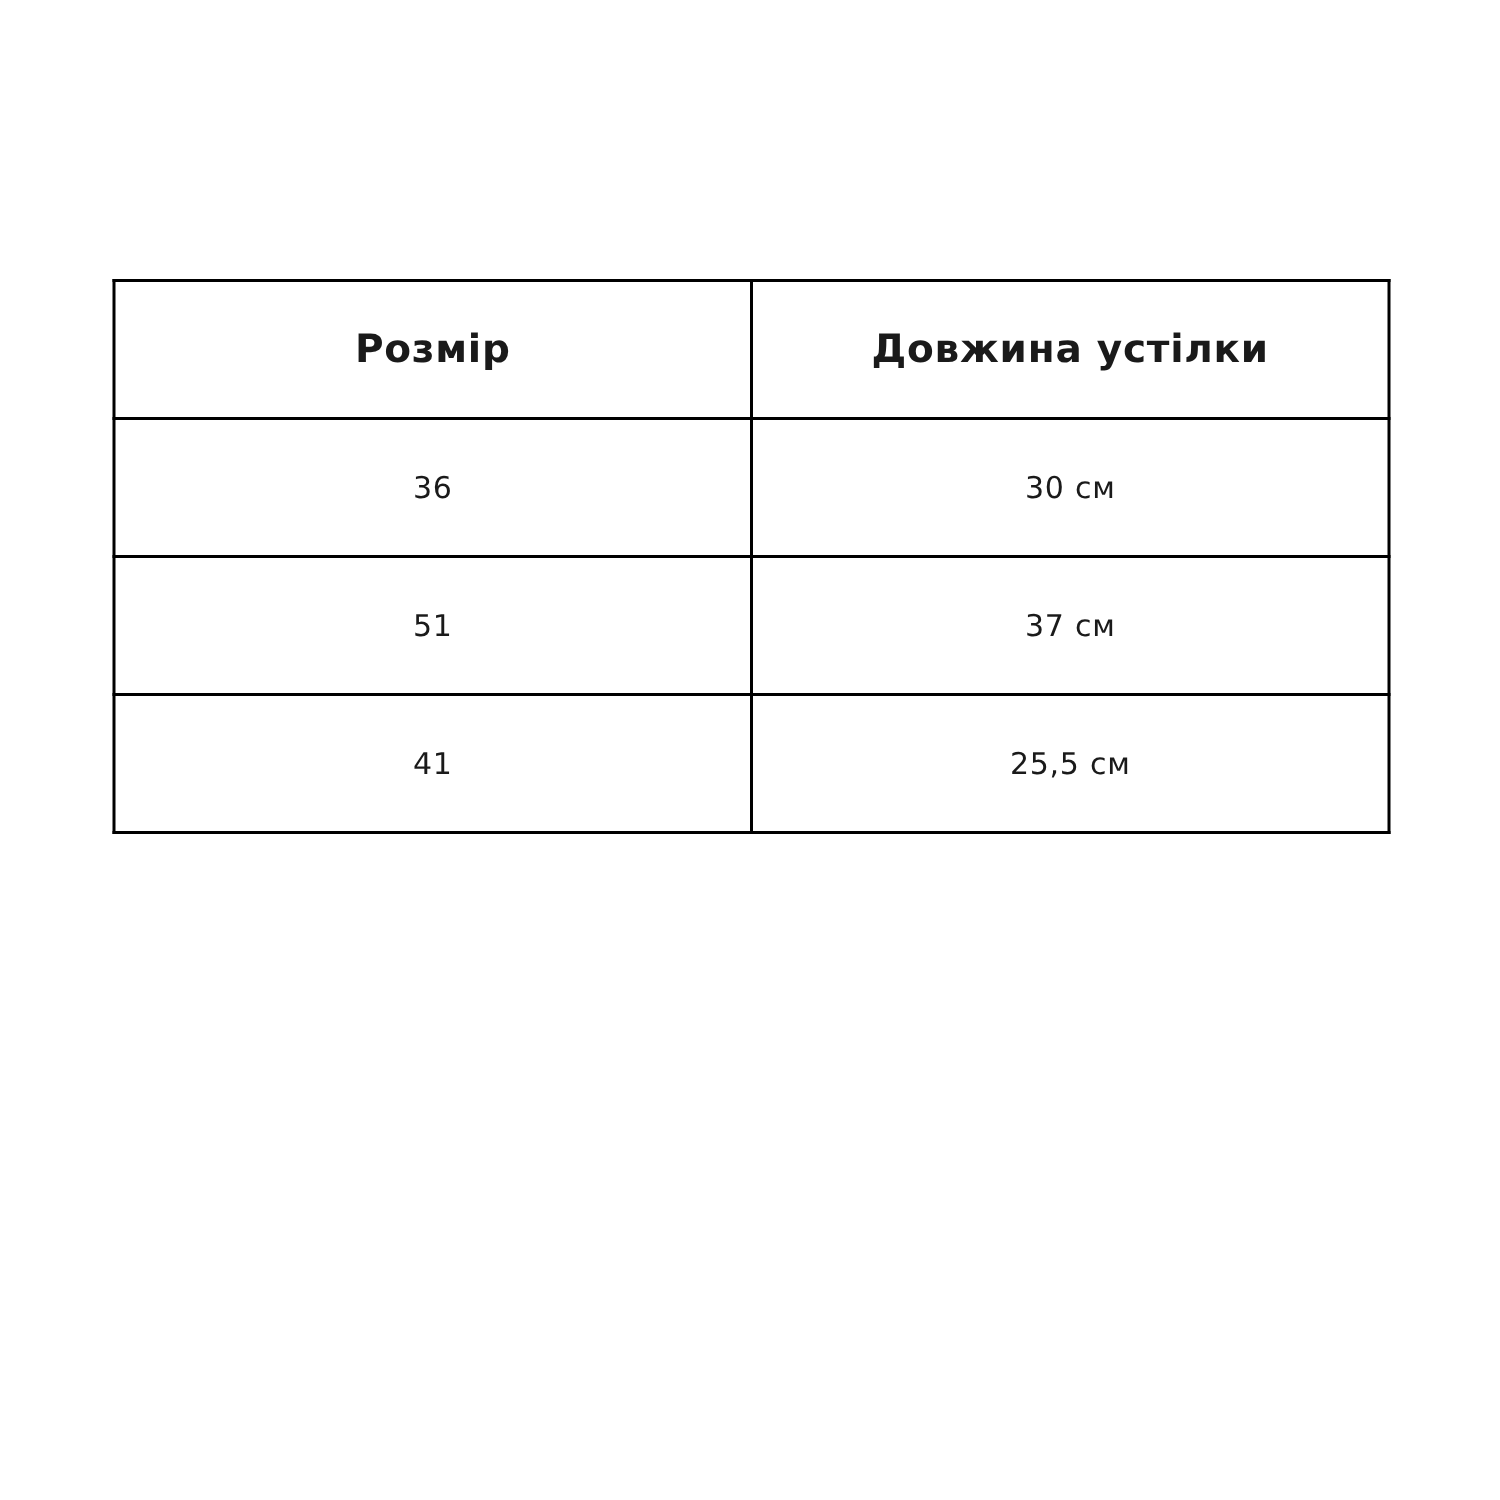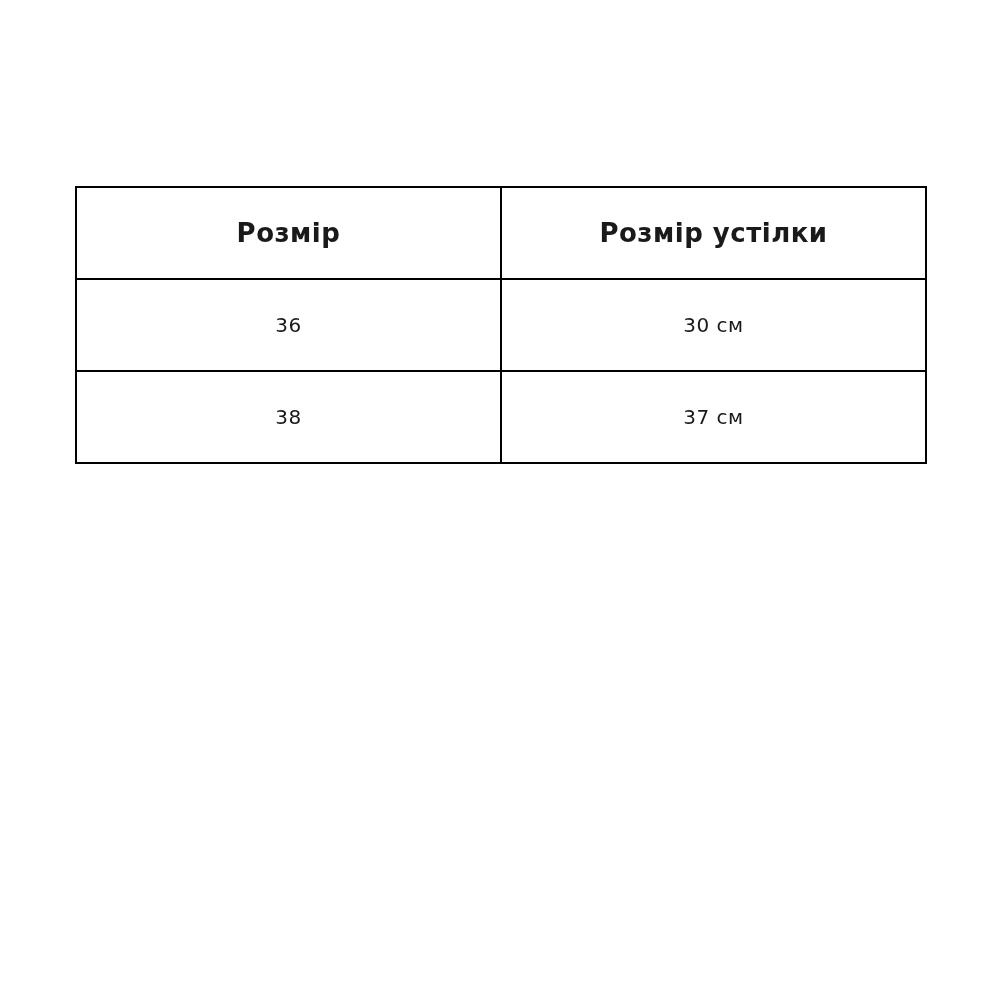--- a/index.html
+++ b/index.html
@@ -59,28 +59,32 @@
 <div class="page">
   <div class="table-wrap">
     <table class="size-table">
       <colgroup>
         <col class="col-size">
         <col class="col-length">
       </colgroup>
       <thead>
         <tr>
           <th>Розмір</th>
-          <th>Розмір устілки</th>
+          <th>Довжина устілки</th>
         </tr>
       </thead>
       <tbody>
         <tr>
           <td>36</td>
           <td>30 см</td>
         </tr>
         <tr>
-          <td>38</td>
+          <td>51</td>
           <td>37 см</td>
+        </tr>
+        <tr>
+          <td>41</td>
+          <td>25,5 см</td>
         </tr>
       </tbody>
     </table>
   </div>
 </div>
 
 </body></html>

